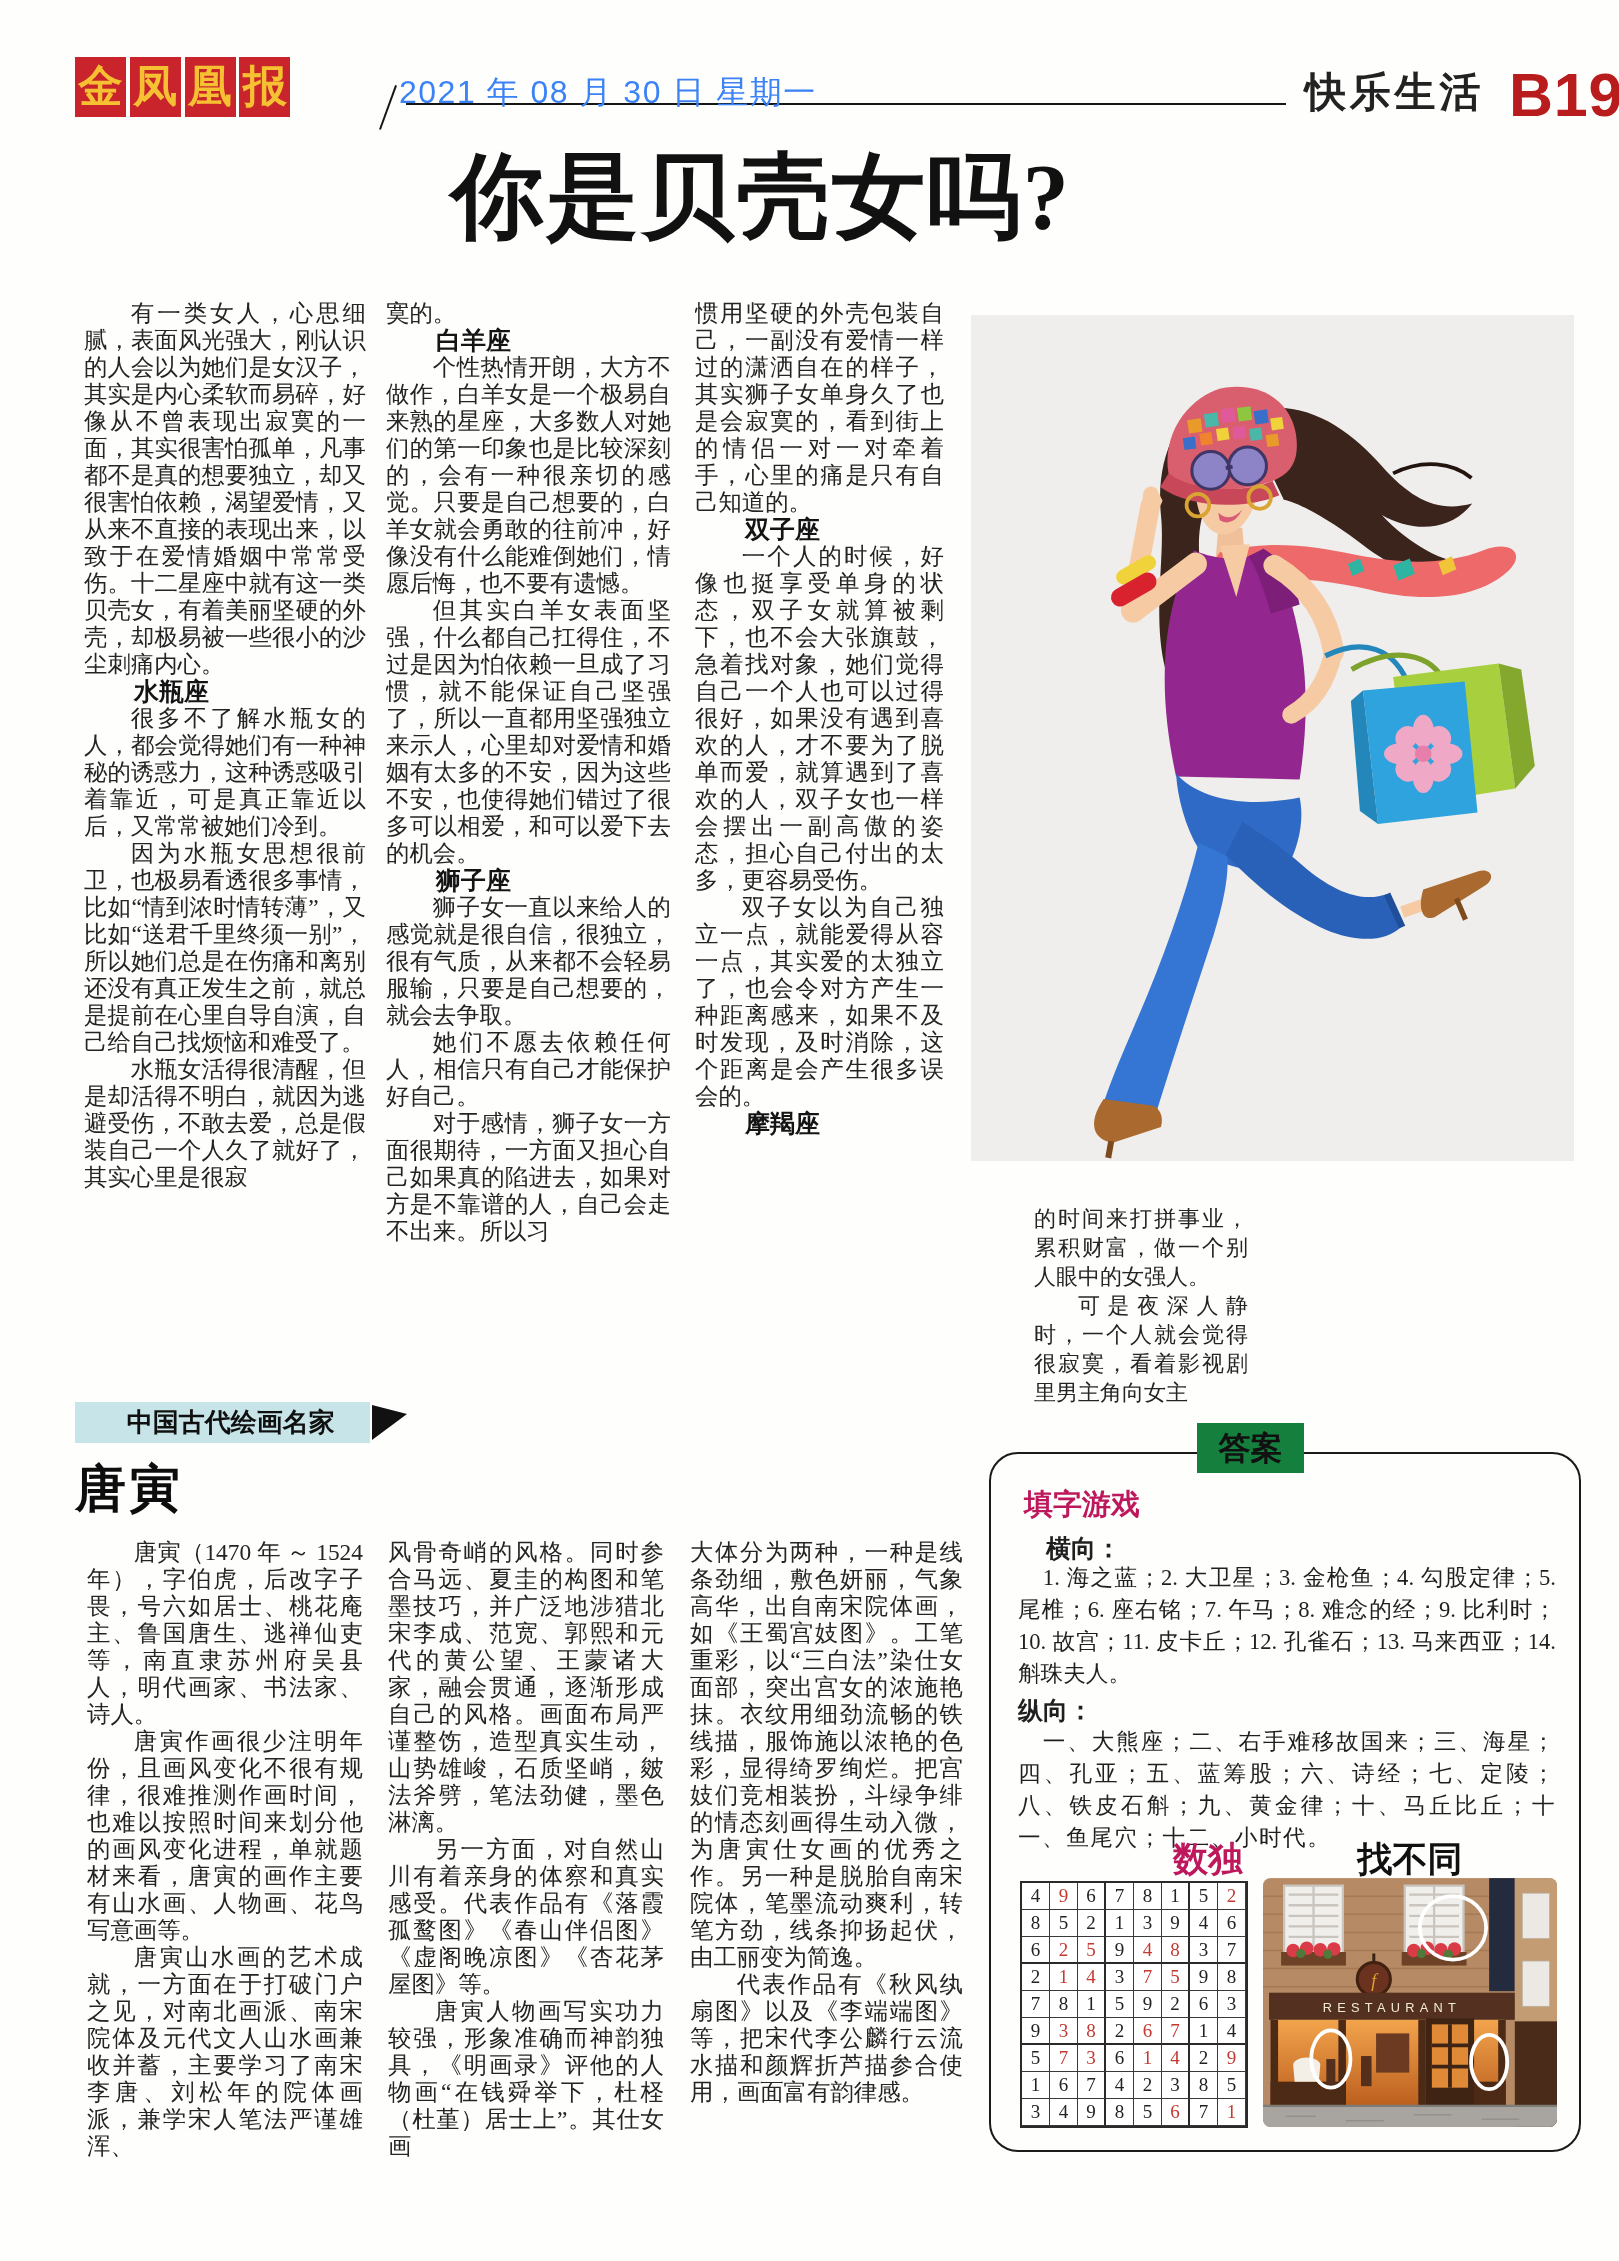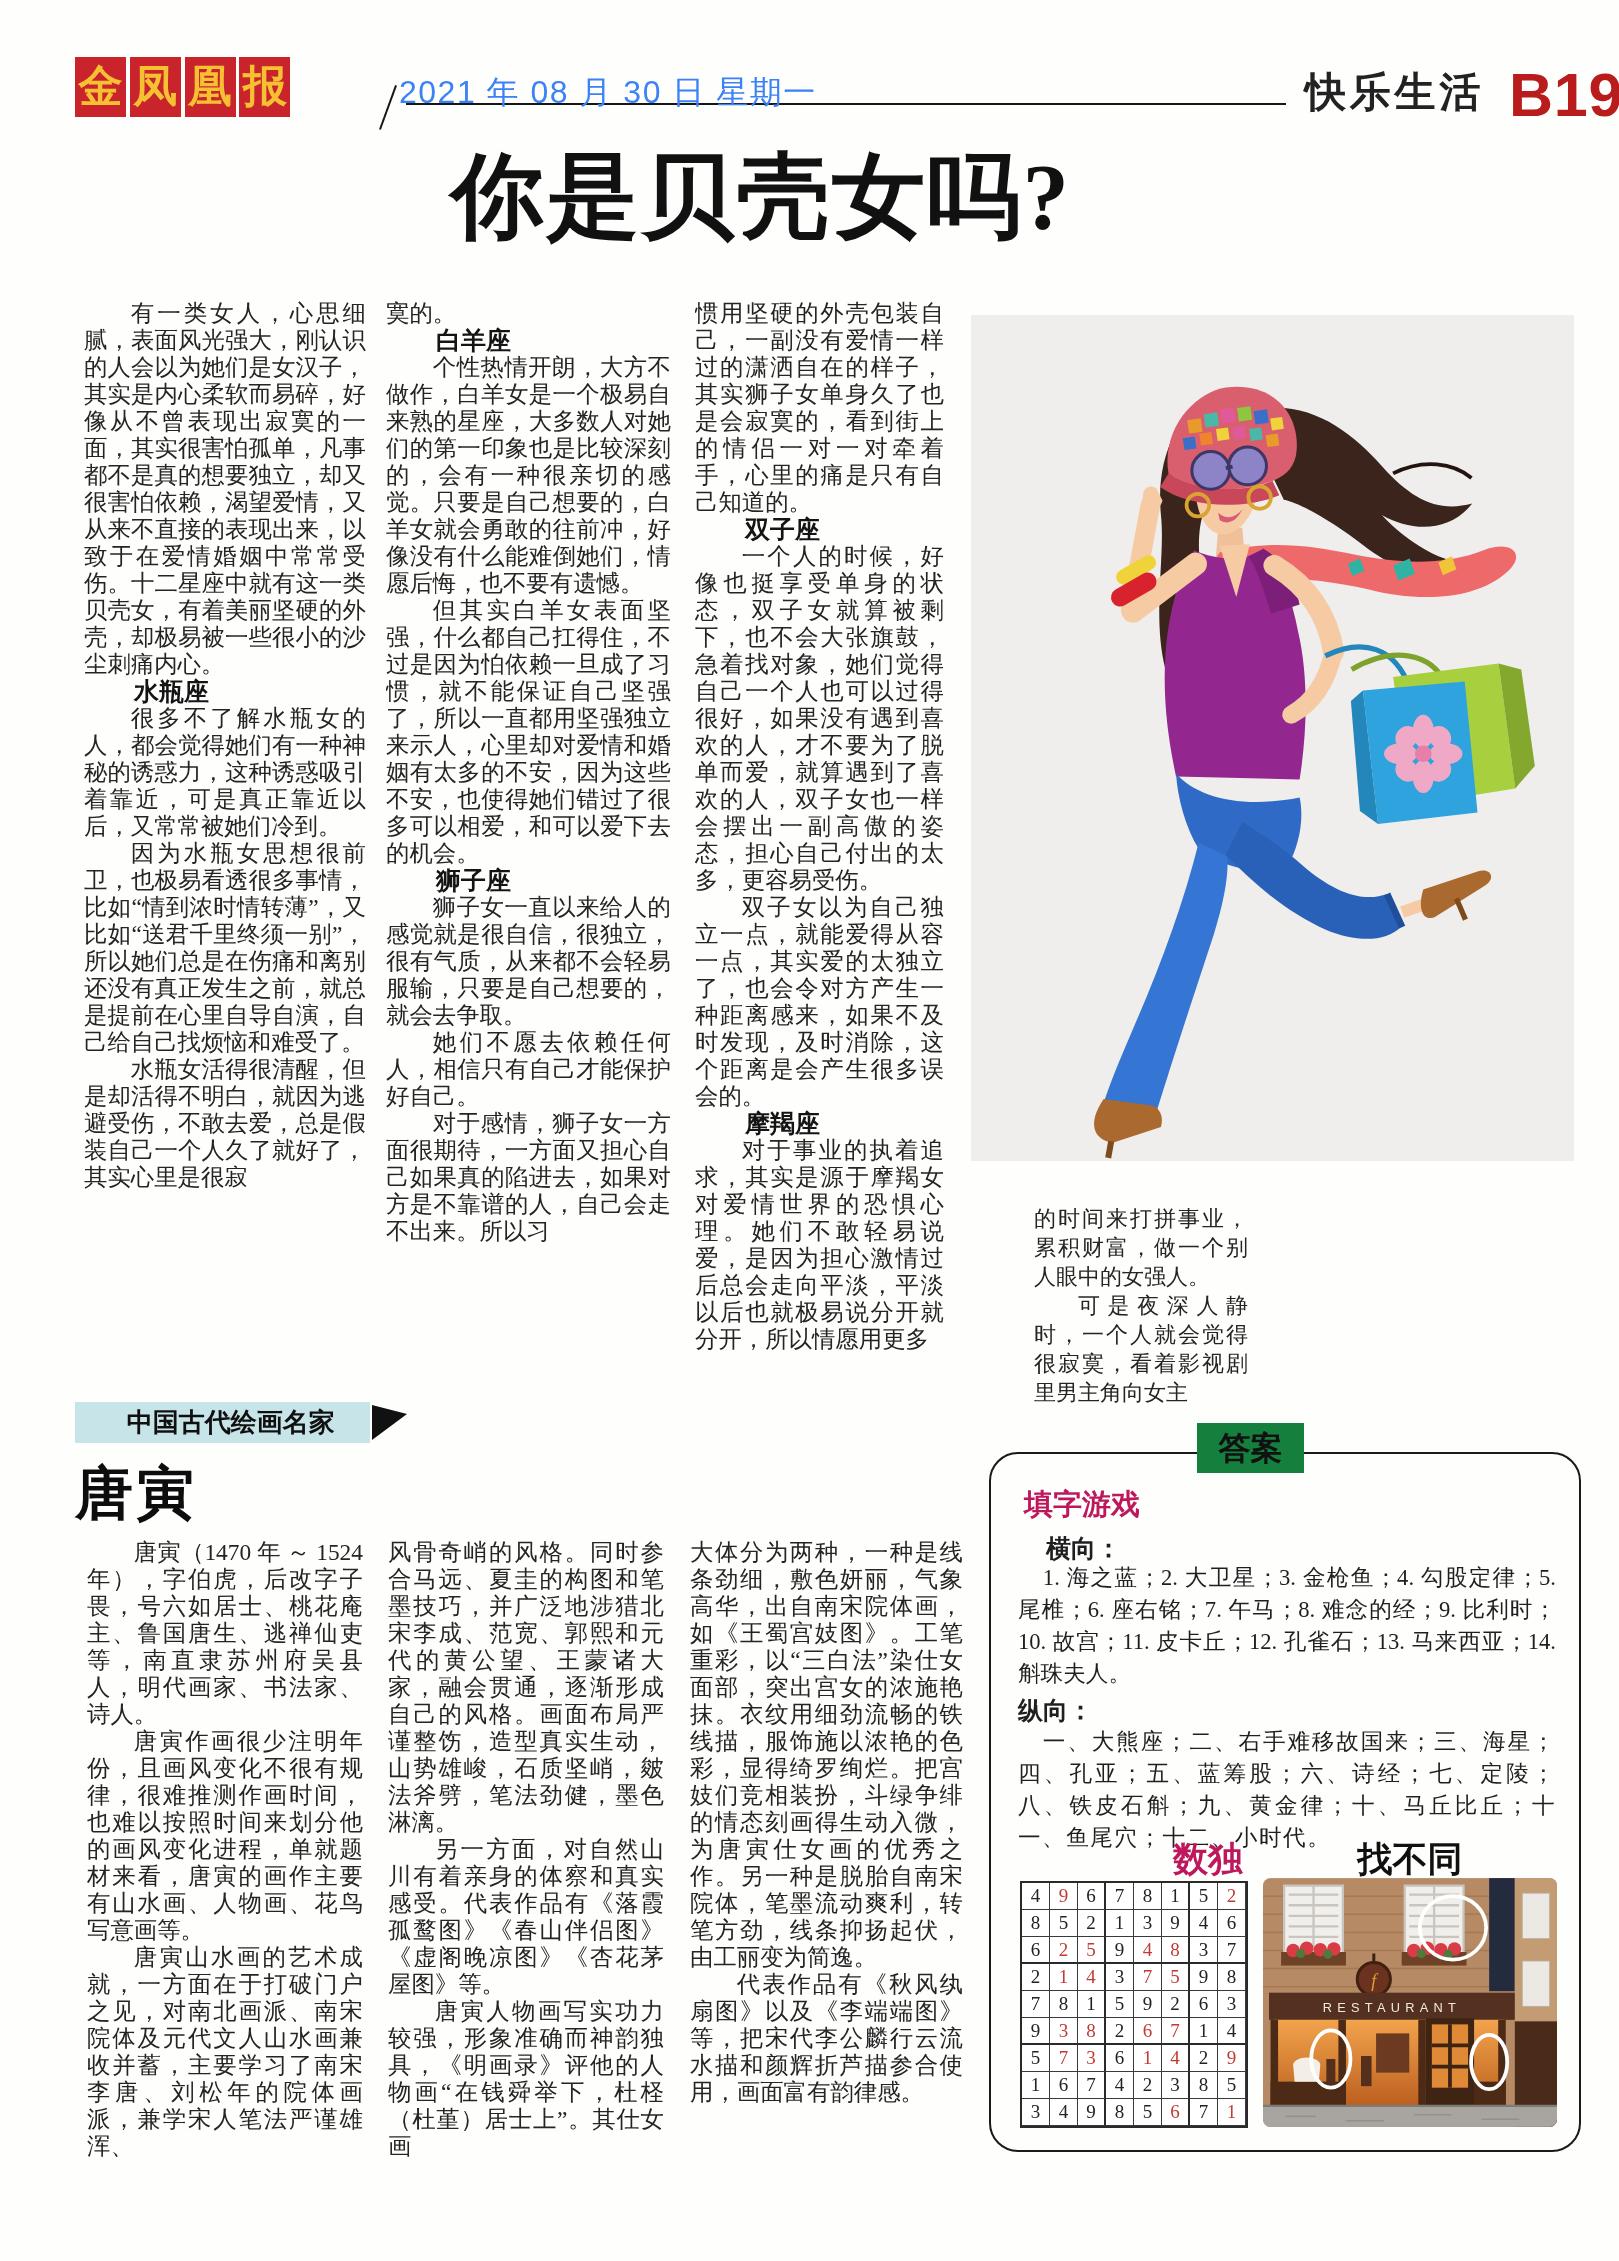--- a/index.html
+++ b/index.html
@@ -35,21 +35,21 @@
   #zcol5{left:1271px;top:1204px;width:267px;height:256px;font-size:22px;line-height:29px;}
 
   
   #illu-panel{left:971px;top:315px;width:603px;height:846px;background:#efeeec;}
 
   
   #paint-badge{left:75px;top:1402px;width:295px;height:41px;background:#c7e5e8;
                font-size:26px;font-weight:bold;line-height:41px;padding-left:16.6px;color:#101010;box-sizing:border-box;text-align:center;}
   #paint-badge-arrow{left:372px;top:1405px;width:0;height:0;border-left:35px solid #111;
                      border-top:9px solid transparent;border-bottom:26px solid transparent;}
-  #tang-title{left:75px;top:1455px;font-size:58px;font-weight:900;color:#0d0d0d;letter-spacing:3px;}
+  #tang-title{left:75px;top:1455px;font-size:51px;font-weight:900;color:#0d0d0d;letter-spacing:3px;}
   #tcol1{left:87px;top:1539px;width:276px;height:618px;}
   #tcol2{left:388px;top:1539px;width:276px;height:618px;}
   #tcol3{left:690px;top:1539px;width:273px;height:618px;}
 
   
   #answers-box{left:989px;top:1452px;width:588px;height:696px;border:2.3px solid #1a1a1a;border-radius:29px;}
   #answers-badge{left:1197px;top:1423px;width:107px;height:50px;background:#15803d;
                  font-size:32px;font-weight:bold;text-align:center;line-height:50px;color:#111;}
   #cw-title{left:1024px;top:1485px;font-size:29px;font-weight:bold;color:#be185d;}
   #across-label{left:1046px;top:1532px;font-size:25px;font-weight:bold;}
@@ -105,21 +105,20 @@
     <p>狮子女一直以来给人的感觉就是很自信，很独立，很有气质，从来都不会轻易服输，只要是自己想要的，就会去争取。</p>
     <p>她们不愿去依赖任何人，相信只有自己才能保护好自己。</p>
     <p>对于感情，狮子女一方面很期待，一方面又担心自己如果真的陷进去，如果对方是不靠谱的人，自己会走不出来。所以习</p>
   </div>
   <div id="zcol3" class="col">
     <p class="cont">惯用坚硬的外壳包装自己，一副没有爱情一样过的潇洒自在的样子，其实狮子女单身久了也是会寂寞的，看到街上的情侣一对一对牵着手，心里的痛是只有自己知道的。</p>
     <p class="zhead">双子座</p>
     <p>一个人的时候，好像也挺享受单身的状态，双子女就算被剩下，也不会大张旗鼓，急着找对象，她们觉得自己一个人也可以过得很好，如果没有遇到喜欢的人，才不要为了脱单而爱，就算遇到了喜欢的人，双子女也一样会摆出一副高傲的姿态，担心自己付出的太多，更容易受伤。</p>
     <p>双子女以为自己独立一点，就能爱得从容一点，其实爱的太独立了，也会令对方产生一种距离感来，如果不及时发现，及时消除，这个距离是会产生很多误会的。</p>
     <p class="zhead">摩羯座</p>
-    <p>对于事业的执着追求，其实是源于摩羯女对爱情世界的恐惧心理。她们不敢轻易说爱，是因为担心激情过后总会走向平淡，平淡以后也就极易说分开就分开，所以情愿用更多</p>
   </div>
   <div id="zcol4" class="col">
     <p class="cont">的时间来打拼事业，累积财富，做一个别人眼中的女强人。</p>
     <p>可是夜深人静时，一个人就会觉得很寂寞，看着影视剧里男主角向女主</p>
   </div>
 
   <div id="illu-panel" class="abs">
     <svg width="603" height="846" viewBox="0 0 800 1122">
 
       <path d="M330,110 C270,125 245,195 252,265 C258,320 240,400 258,470 C268,510 300,530 322,512 C306,440 312,390 305,340 C300,305 302,275 312,252 Z" fill="#3a241c"></path>

